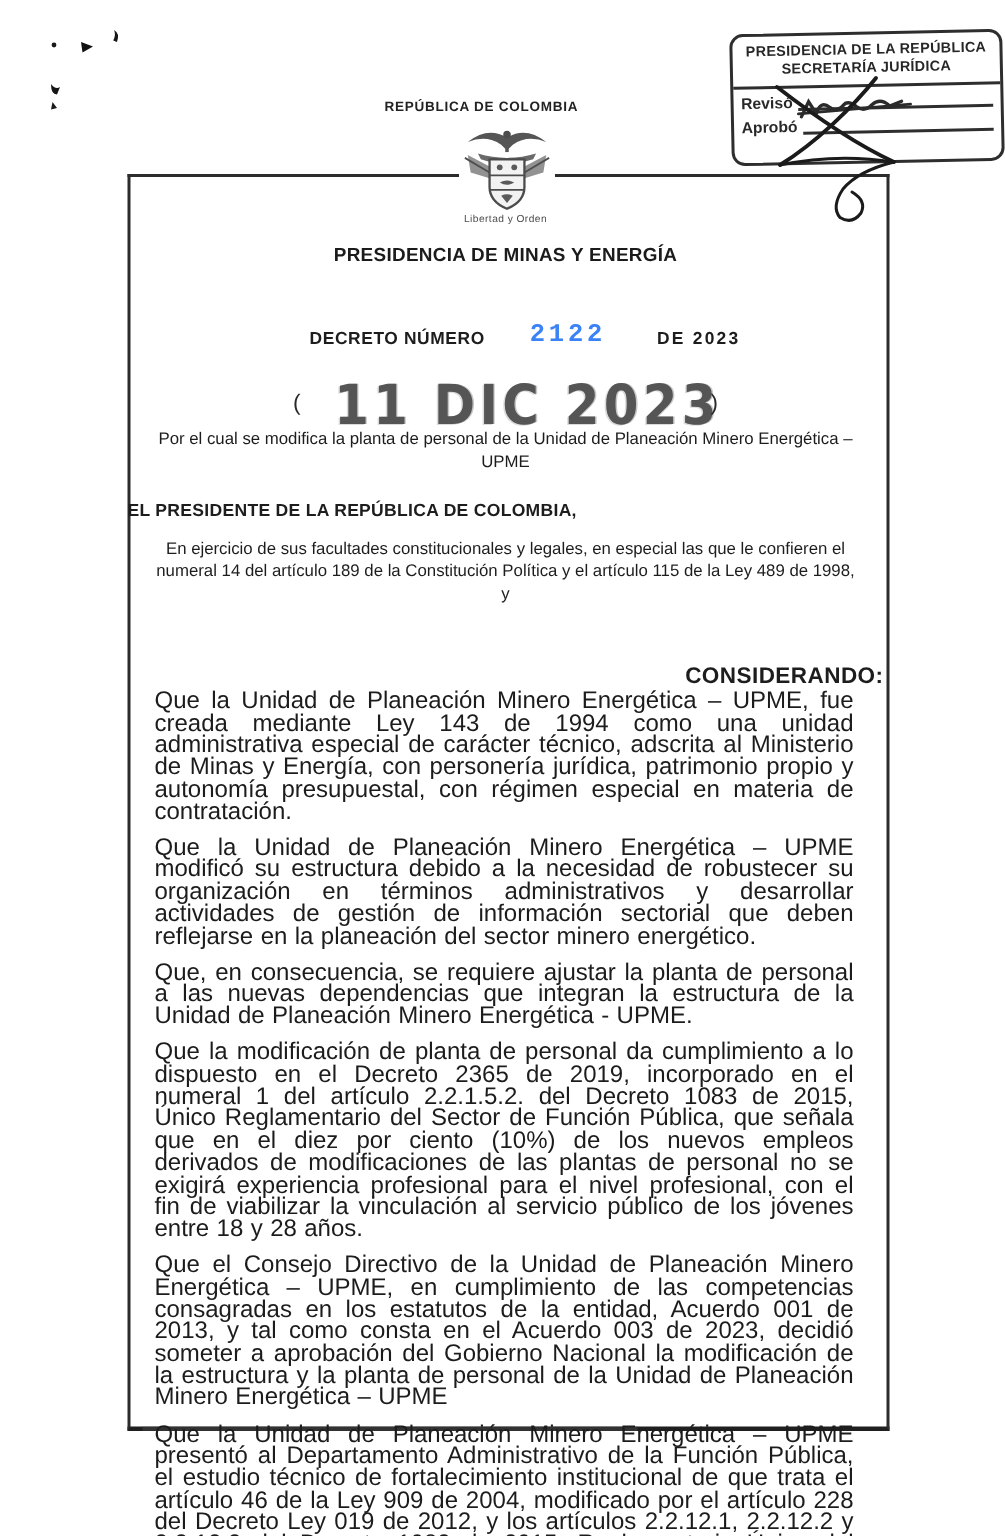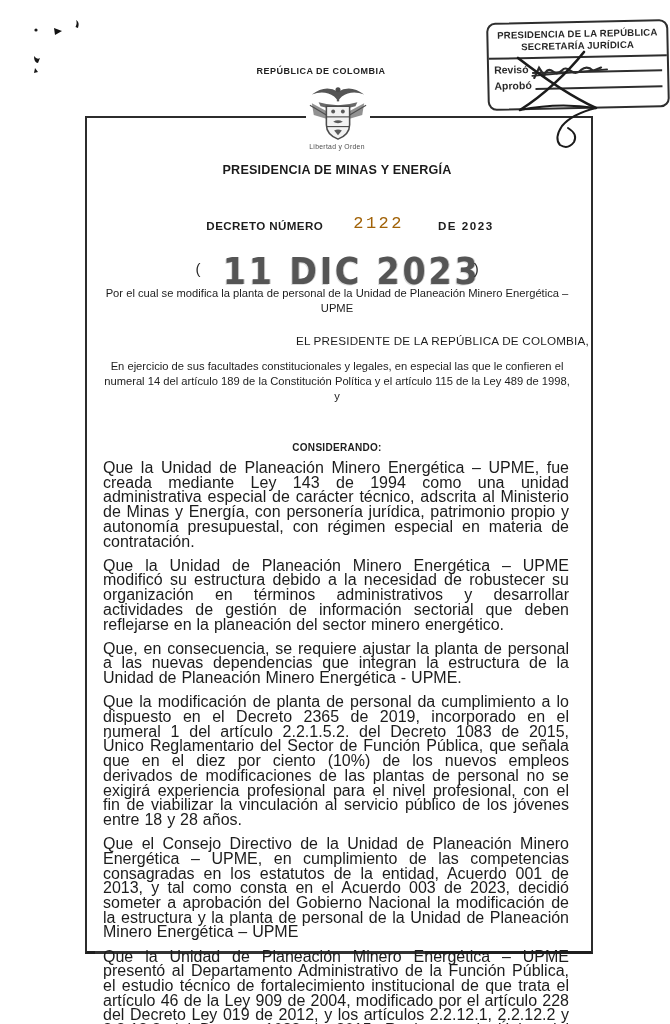--- a/index.html
+++ b/index.html
@@ -44,45 +44,45 @@
   .motto{left:85px;top:143px;width:504px;text-align:center;
     font-size:6.8px;color:#4d4d4d;letter-spacing:.3px;z-index:3;}
   .ministry{left:85px;top:163px;width:504px;text-align:center;
     font-size:12.6px;font-weight:bold;letter-spacing:.2px;color:#1b1b1b;z-index:3;}
 
   
   .decree-line{left:85px;top:216px;width:504px;display:flex;
     justify-content:center;align-items:baseline;gap:0;z-index:3;}
   .decree-label{font-size:11.6px;font-weight:bold;letter-spacing:.4px;margin-left:26px;}
   .decree-num{font-family:"Liberation Mono","DejaVu Sans Mono",monospace;
-    font-size:17px;letter-spacing:2.5px;margin:0 34px 0 30px;color:#a16207;
-    position:relative;top:-2px;}
+    font-size:17px;letter-spacing:2.5px;margin:0 34px 0 30px;color:#3b82f6;
+    position:relative;top:-2px;font-weight:bold;}
   .decree-year{font-size:11.6px;font-weight:bold;letter-spacing:1.5px;}
 
   
   .date-row{left:85px;top:251px;width:504px;text-align:center;z-index:3;}
   .paren-open{font-size:15px;color:#2a2a2a;position:relative;top:-9px;margin-right:16px;}
   .date-stamp{
     display:inline-block;font-family:"DejaVu Sans",sans-serif;font-weight:bold;
     font-size:35px;letter-spacing:3px;color:#3e3e3e;
     transform:scaleX(.95) scaleY(1.05);transform-origin:center;
     text-shadow:1px 0 0 rgba(70,70,70,.35), -1px 1px 0 rgba(90,90,90,.25);
     opacity:.88;
   }
   .paren-close{font-size:15px;color:#2a2a2a;position:relative;top:-9px;margin-left:-14px;}
 
   
   .subject{left:96px;top:286px;width:482px;text-align:center;
     font-size:11.2px;line-height:14.6px;color:#1c1c1c;z-index:3;}
-  .president{left:85px;top:334px;width:504px;text-align:right;
-    font-size:11.7px;font-weight:normal;letter-spacing:.2px;z-index:3;}
+  .president{left:85px;top:334px;width:504px;text-align:left;
+    font-size:11.7px;font-weight:bold;letter-spacing:.2px;z-index:3;}
   .powers{left:100px;top:359px;width:474px;text-align:center;
     font-size:11.2px;line-height:15.2px;z-index:3;}
-  .considering{left:85px;top:442px;width:504px;text-align:center;
-    font-size:10px;font-weight:bold;letter-spacing:.3px;z-index:3;}
+  .considering{left:85px;top:442px;width:504px;text-align:right;
+    font-size:15px;font-weight:bold;letter-spacing:.3px;z-index:3;}
 
   
   .body-text{left:103px;top:461px;width:466px;z-index:3;}
   .body-text p{
     margin:0 0 9.5px 0;font-size:16px;line-height:14.7px;
     text-align:justify;color:#1c1c1c;
     word-spacing:.5px;
   }
 </style>
 </head>

